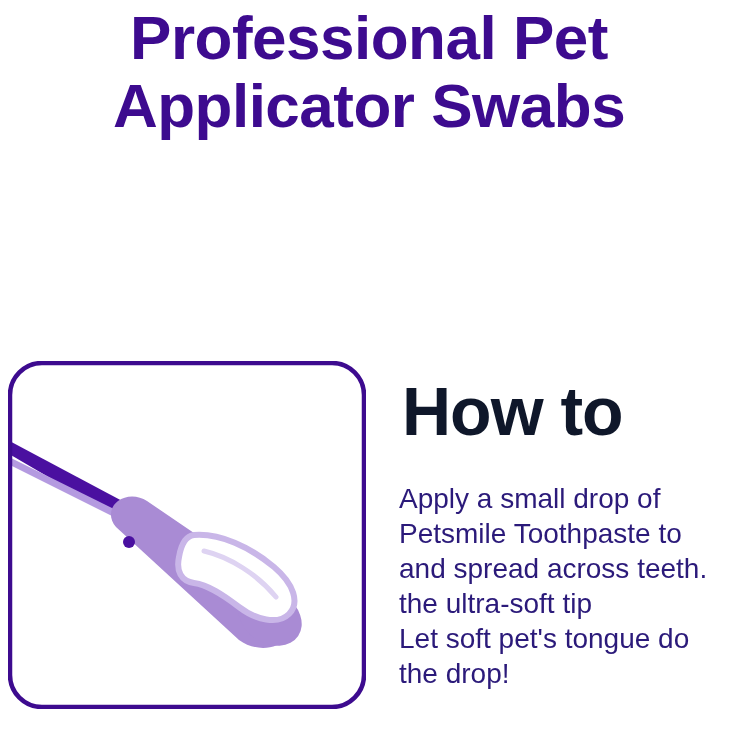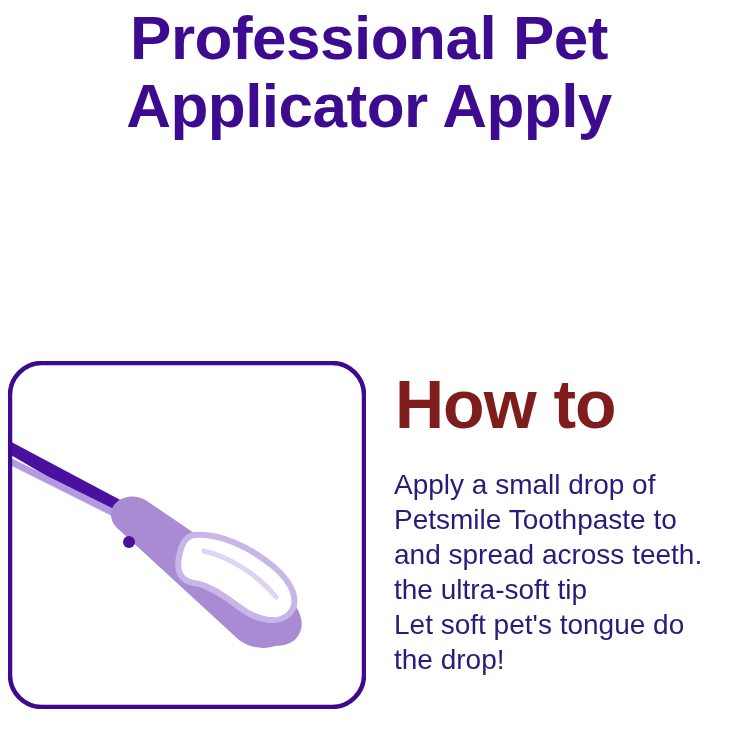--- a/index.html
+++ b/index.html
@@ -67,50 +67,50 @@
   }
 
   
   .howto-col {
     position: absolute;
     left: 390px;
     top: 0;
     width: 340px;
   }
   .howto-title {
-    color: #7f1d1d;
+    color: #0f172a;
     font-weight: bold;
     font-size: 68px;
     line-height: 72px;
     letter-spacing: -1px;
-    margin: 5px;
+    margin: 12px;
     padding-top: 8px;
     white-space: nowrap;
   }
   .howto-body {
-    margin: 4px;
+    margin: 9px;
     padding-top: 22px;
     color: #2b1a7a;
     font-size: 28px;
     line-height: 35px;
     font-weight: normal;
   }
   .howto-body .bline {
     display: block;
     white-space: nowrap;
   }
 </style>
 </head>
 <body>
 
 <div class="page">
 
   <div class="headline">
     <span class="line">Professional Pet</span>
-    <span class="line">Applicator Apply</span>
+    <span class="line">Applicator Swabs</span>
   </div>
 
   <div class="lower">
 
     <div class="illustration">
       <svg viewBox="0 0 358 348" xmlns="http://www.w3.org/2000/svg" aria-hidden="true">
         <defs>
           <clipPath id="frameClip">
             <rect x="2" y="2" width="354" height="344" rx="32" ry="32"></rect>
           </clipPath>

